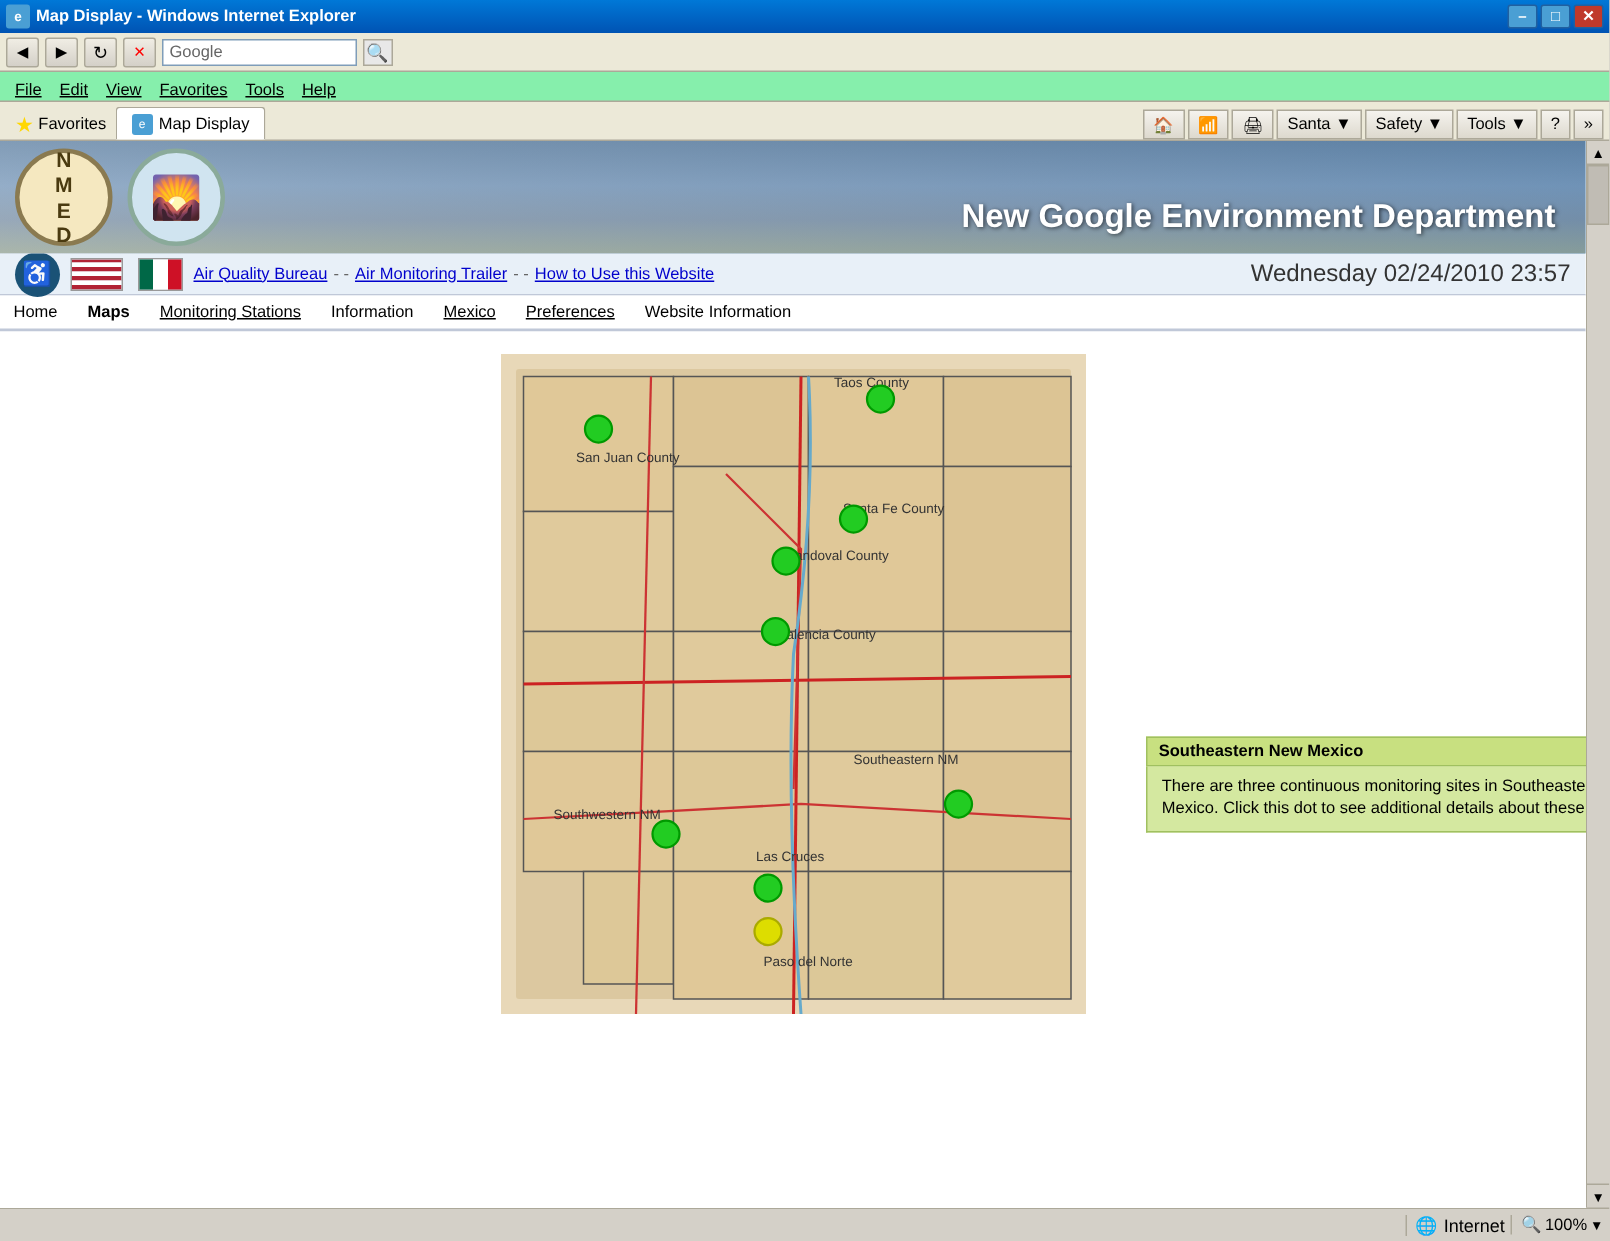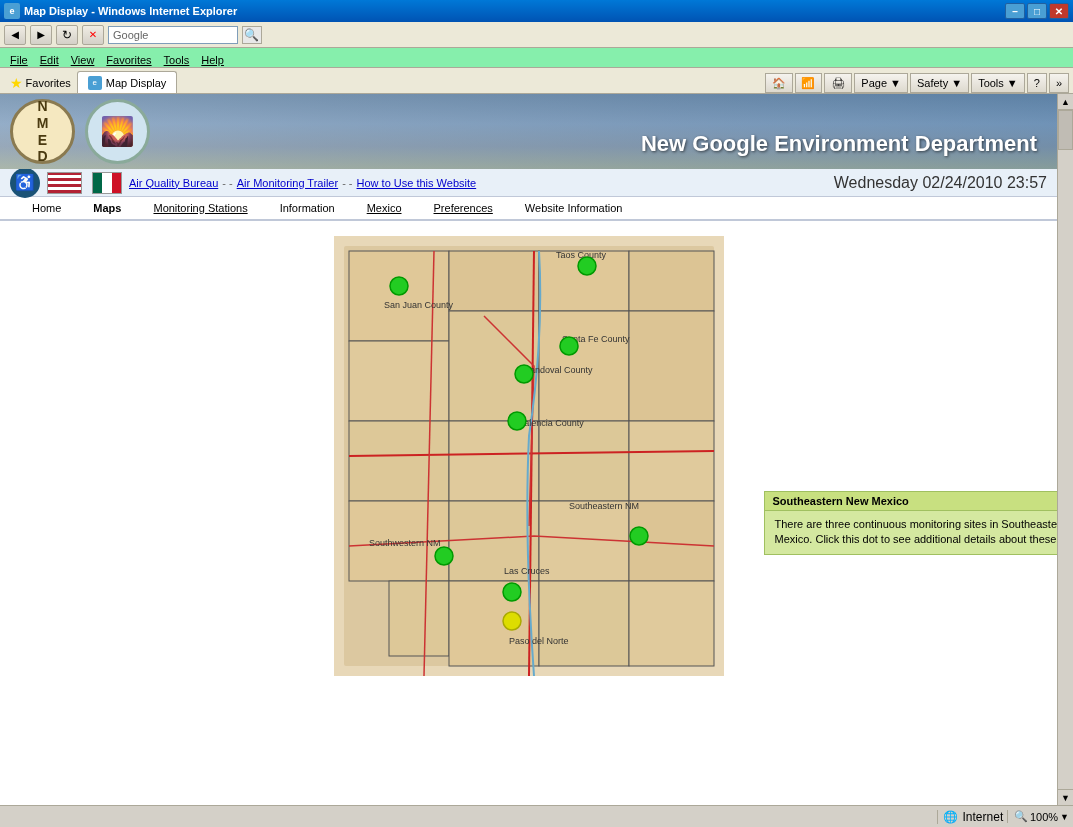--- a/index.html
+++ b/index.html
@@ -123,23 +123,23 @@
     .sub-link { color: #0000cc; text-decoration: underline; cursor: pointer; }
     .sub-separator { color: #666; }
     .sub-date { font-size: 16px; color: #333; }
 
     
     .nav-bar {
       background: white;
       height: 24px;
       display: flex;
       align-items: center;
-      padding: 0 23px;
+      padding: 0 0;
       border-bottom: 2px solid #c0c8d8;
-      gap: 14px;
+      gap: 2px;
     }
     .nav-item {
       padding: 2px 8px;
       font-size: 11px;
       cursor: pointer;
       color: #000;
       border: 1px solid transparent;
     }
     .nav-item.active { font-weight: bold; }
     .nav-item.underlined { text-decoration: underline; }
@@ -251,21 +251,21 @@
       <span style="font-size:11px;margin-left:3px;">Favorites</span>
     </div>
     <div class="tab active">
       <div class="tab-icon">e</div>
       <span>Map Display</span>
     </div>
     <div class="toolbar-right">
       <div class="toolbar-btn">🏠</div>
       <div class="toolbar-btn">📶</div>
       <div class="toolbar-btn">🖨</div>
-      <div class="toolbar-btn">Page ▼</div>
+      <div class="toolbar-btn">Santa ▼</div>
       <div class="toolbar-btn">Safety ▼</div>
       <div class="toolbar-btn">Tools ▼</div>
       <div class="toolbar-btn">?</div>
       <div class="toolbar-btn">»</div>
     </div>
   </div>
 
   <div class="content-with-scroll">
     <div class="page-area">
 

